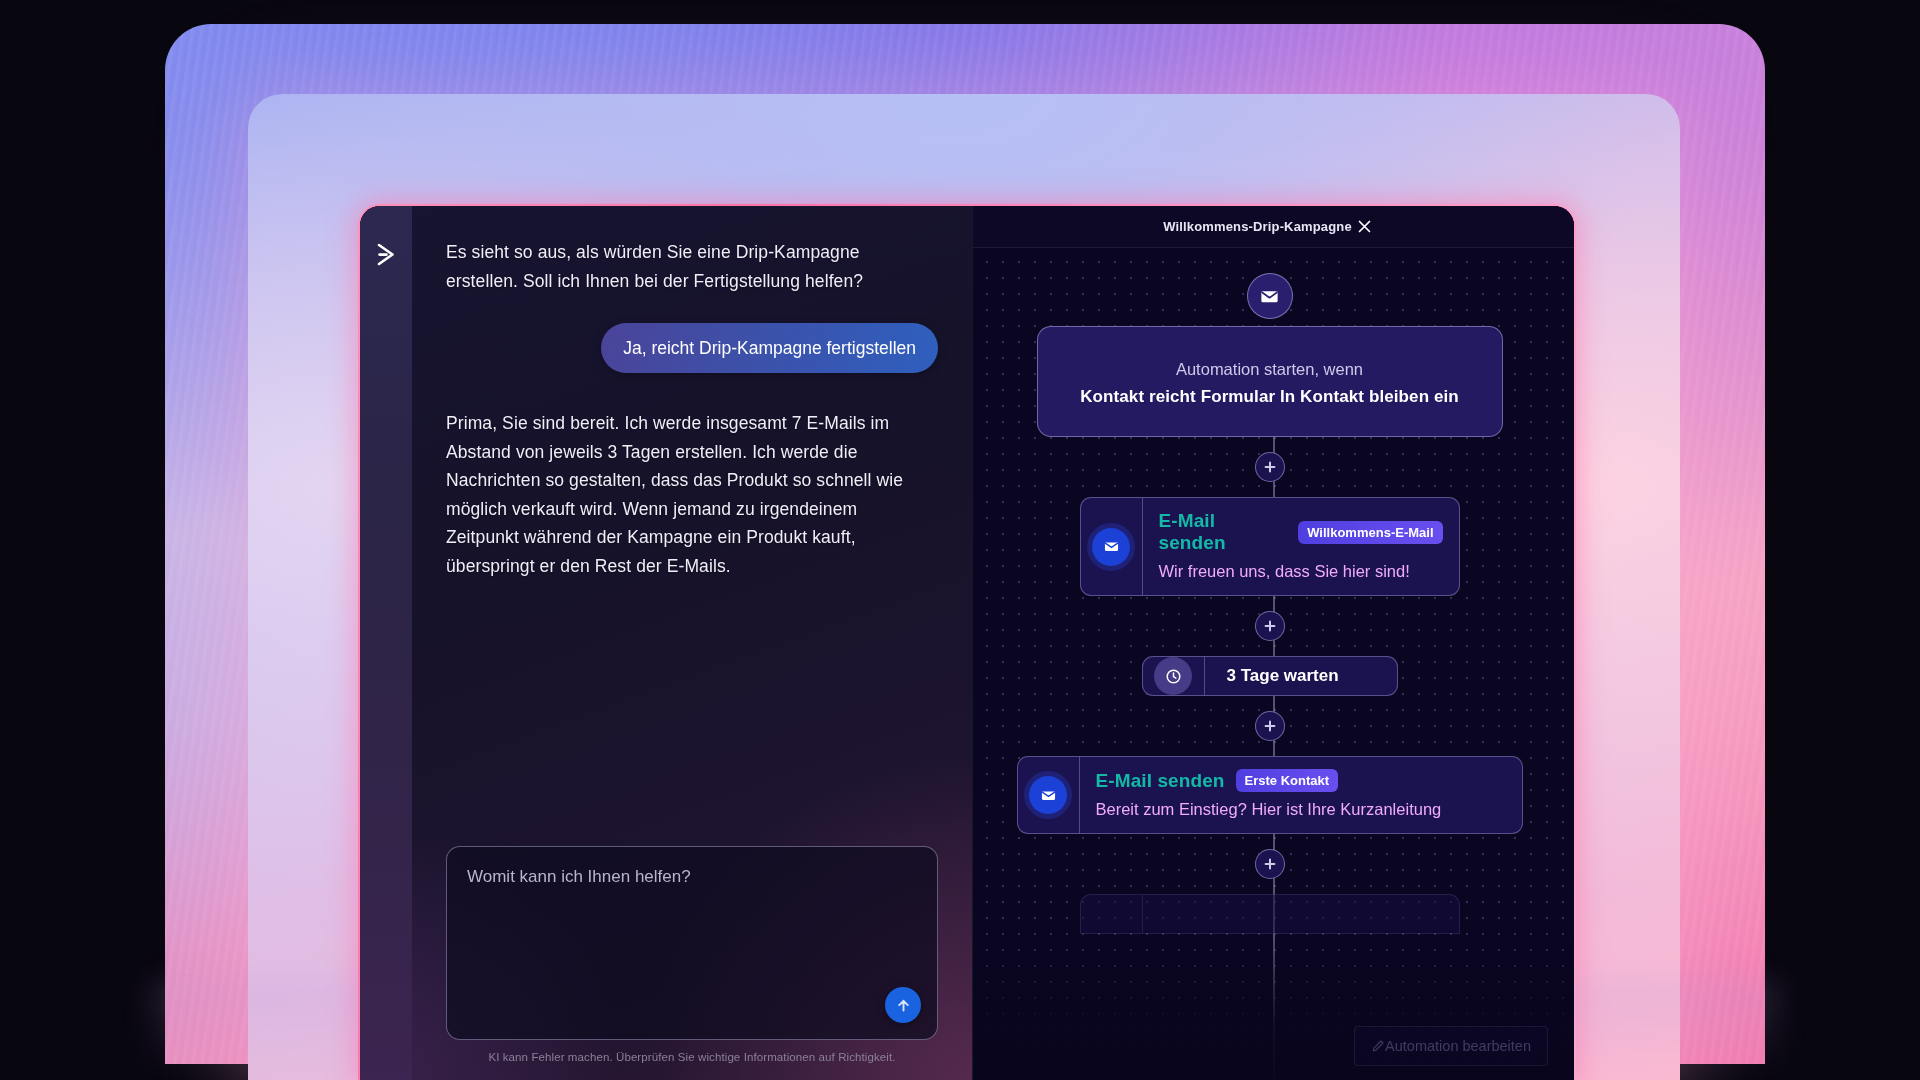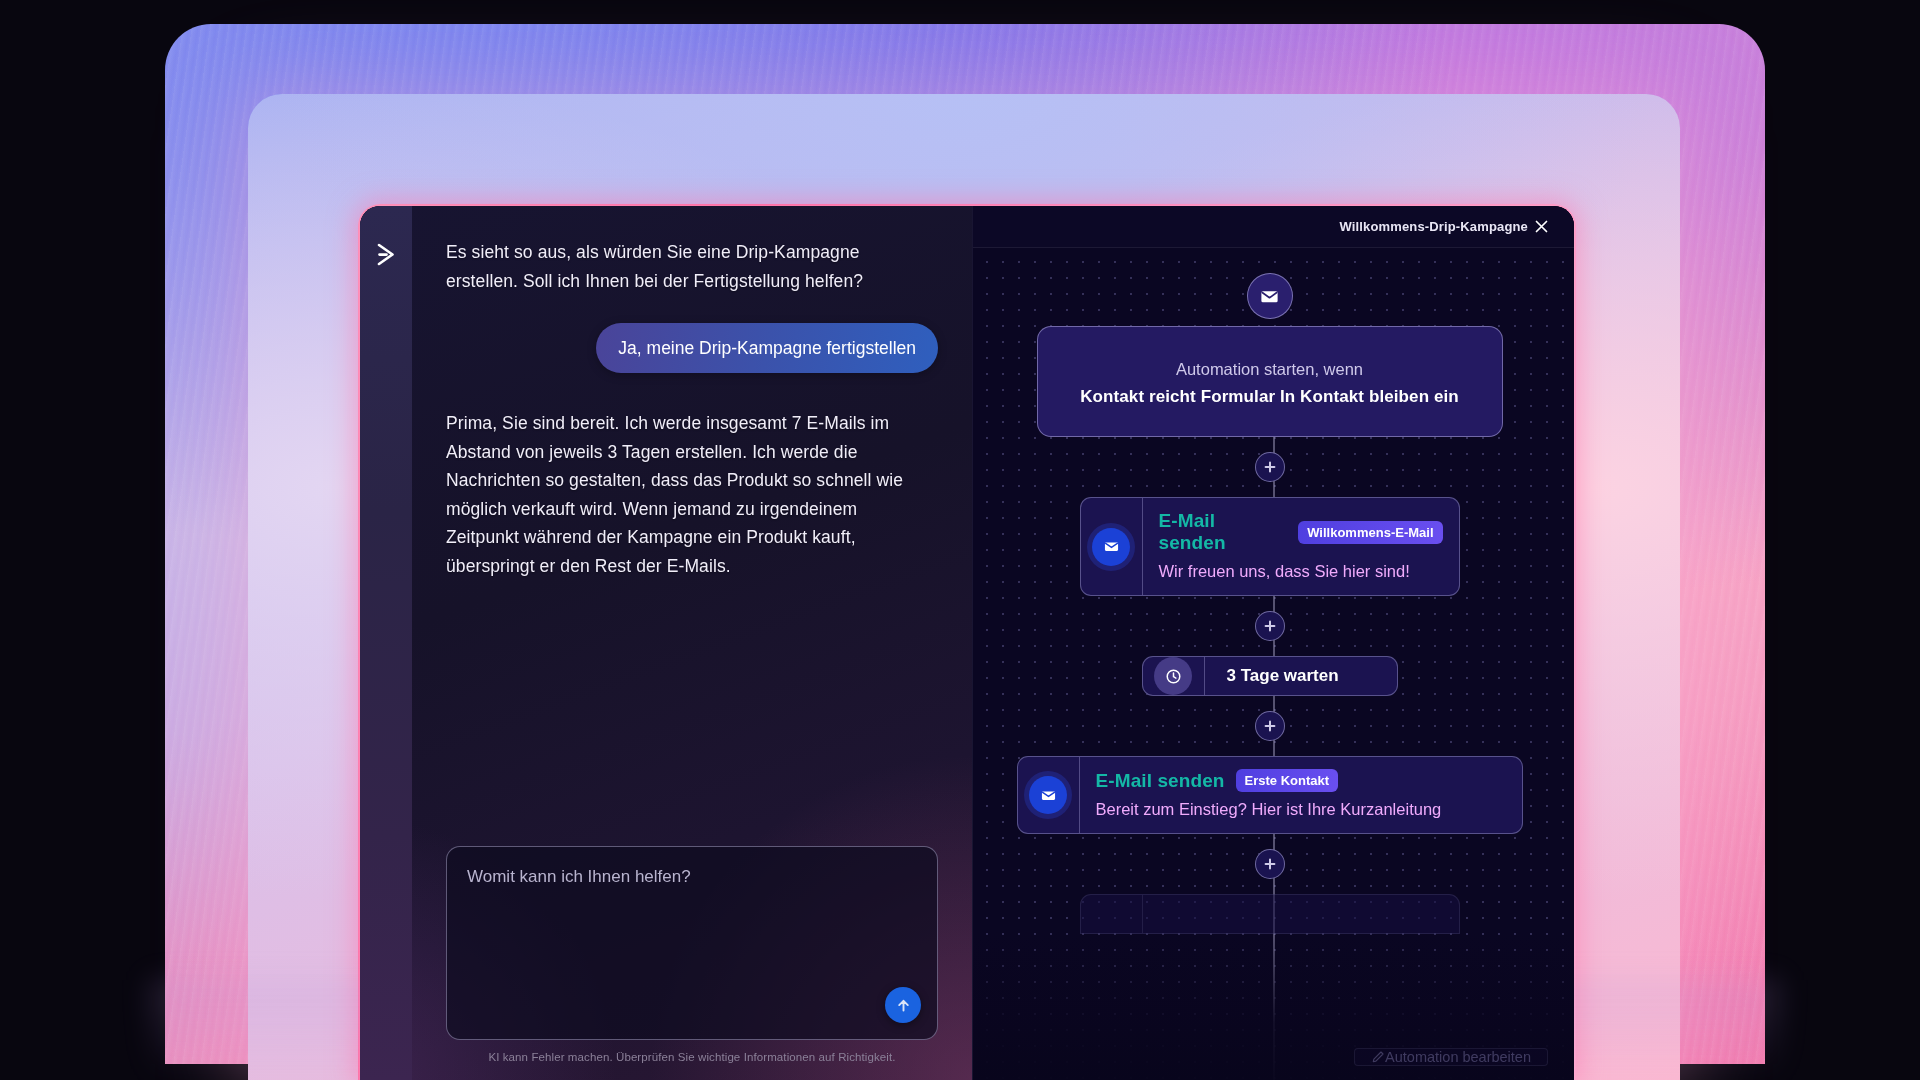--- a/index.html
+++ b/index.html
@@ -165,21 +165,21 @@
   
   .auto-pane{
     flex:1; height:100%;
     background:#0b0726;
     display:flex; flex-direction:column;
     position:relative;
     border-left:1px solid rgba(255,255,255,0.06);
   }
   .auto-header{
     height:42px; flex:0 0 42px;
-    display:flex; align-items:center; justify-content:flex-end;
+    display:flex; align-items:center; justify-content:center;
     padding:0 20px 0 14px;
     background:#0c0826;
     border-bottom:1px solid rgba(255,255,255,0.07);
   }
   .auto-title{
     color:#e9e6f5; font-size:13px; font-weight:600; letter-spacing:0.15px;
   }
   .close-btn{
     width:26px;height:26px;display:flex;align-items:center;justify-content:center;
     cursor:pointer;background:none;border:none;
@@ -304,21 +304,21 @@
     border-radius:11px 11px 0 0;
     background:#150e40;
     display:flex;
     opacity:0.55;
   }
   .stub-card .card-icon-cell{ border-right:1px solid rgba(150,145,200,0.28); }
 
   .edit-automation{
     position:absolute; right:26px; bottom:14px;
     display:flex; align-items:center; 
-    padding:0 16px;
+    padding:11px 16px;
     border:1px solid rgba(180,175,225,0.18);
     border-radius:4px;
     color:#6d6797; font-size:14.5px;
     background:rgba(18,12,48,0.5);
     z-index:4; cursor:pointer;
     opacity:0.55;
   }
 
   .icon-w{ display:block; }
 </style>
@@ -343,21 +343,21 @@
             <path d="M10.5 16.6 L17.5 16.6" stroke="#ffffff" stroke-width="2.6" stroke-linecap="round"></path>
           </svg>
         </span>
       </div>
 
       <div class="chat-col">
 
         <p class="msg-ai">Es sieht so aus, als würden Sie eine Drip-Kampagne erstellen. Soll ich Ihnen bei der Fertigstellung helfen?</p>
 
         <div class="bubble-row">
-          <div class="msg-user">Ja, meine Drip-Kampagne fertigstellen</div>
+          <div class="msg-user">Ja, reicht Drip-Kampagne fertigstellen</div>
         </div>
 
         <p class="msg-ai second">Prima, Sie sind bereit. Ich werde insgesamt 7 E-Mails im Abstand von jeweils 3 Tagen erstellen. Ich werde die Nachrichten so gestalten, dass das Produkt so schnell wie möglich verkauft wird. Wenn jemand zu irgendeinem Zeitpunkt während der Kampagne ein Produkt kauft, überspringt er den Rest der E-Mails.</p>
 
         <div class="composer-wrap">
           <div class="composer">
             <div class="composer-placeholder">Womit kann ich Ihnen helfen?</div>
             <button class="send-btn">
               <span>
                 <svg class="icon-w" width="17" height="17" viewBox="0 0 17 17" fill="none">

